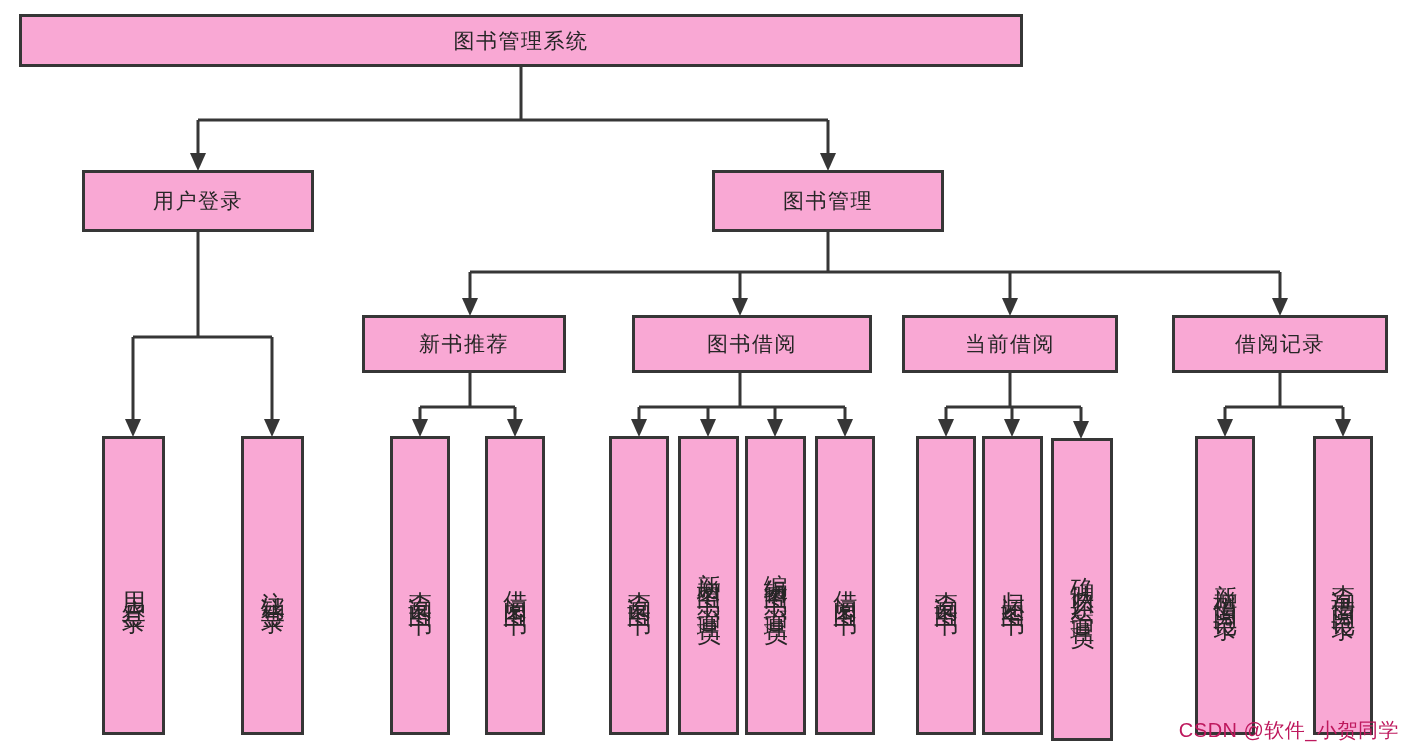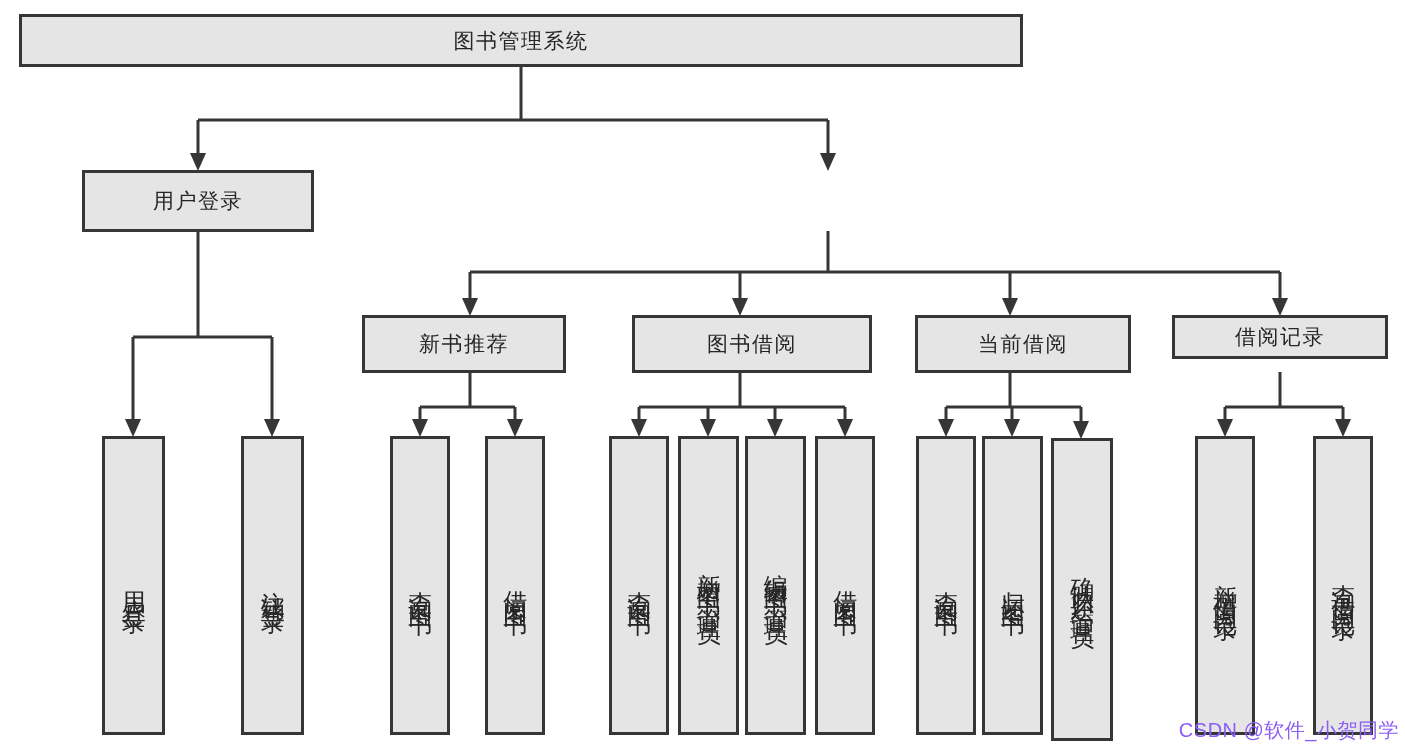--- a/index.html
+++ b/index.html
@@ -8,41 +8,41 @@
     width:1405px; height:747px;
     background:#ffffff;
     font-family:"Liberation Sans", sans-serif;
     overflow:hidden;
   }
   .wires { position:absolute; left:0; top:0; z-index:0; }
   .box {
     position:absolute;
     box-sizing:border-box;
     border:3px solid #363636;
-    background:#e5e5e5;
+    background:#f9a8d4;
     display:flex;
     align-items:center;
     justify-content:center;
     color:#262626;
     z-index:1;
   }
   .h-label { font-size:21px; letter-spacing:1.5px; white-space:nowrap; }
   .v-label {
     writing-mode:vertical-rl;
     text-orientation:mixed;
     font-size:24px;
     letter-spacing:7px;
     line-height:1.1;
     white-space:nowrap;
   }
   .watermark {
     position:absolute;
     right:6px; bottom:3px;
     font-size:20px;
-    color:#8b5cf6;
+    color:#be185d;
     letter-spacing:0.5px;
     z-index:3;
     white-space:nowrap;
   }
 </style>
 </head>
 <body>
 
 <div class="stage">
 
@@ -86,31 +86,34 @@
     </g>
   </svg>
 
   <div class="box" style="left:19px; top:14px; width:1004px; height:53px;">
     <span class="h-label">图书管理系统</span>
   </div>
 
   <div class="box" style="left:82px; top:170px; width:232px; height:62px;">
     <span class="h-label">用户登录</span>
   </div>
+  <div class="box" style="left:712px; top:170px; width:232px; height:62px;">
+    <span class="h-label">图书管理</span>
+  </div>
 
   <div class="box" style="left:362px; top:315px; width:204px; height:58px;">
     <span class="h-label">新书推荐</span>
   </div>
   <div class="box" style="left:632px; top:315px; width:240px; height:58px;">
     <span class="h-label">图书借阅</span>
   </div>
-  <div class="box" style="left:902px; top:315px; width:216px; height:58px;margin-left:13px;">
+  <div class="box" style="left:902px; top:315px; width:216px; height:58px;">
     <span class="h-label">当前借阅</span>
   </div>
-  <div class="box" style="left:1172px; top:315px; width:216px; height:44px;">
+  <div class="box" style="left:1172px; top:315px; width:216px; height:58px;">
     <span class="h-label">借阅记录</span>
   </div>
 
   <div class="box" style="left:102px; top:436px; width:63px; height:299px;">
     <span class="v-label">用户登录</span>
   </div>
   <div class="box" style="left:241px; top:436px; width:63px; height:299px;">
     <span class="v-label">注销登录</span>
   </div>
 

